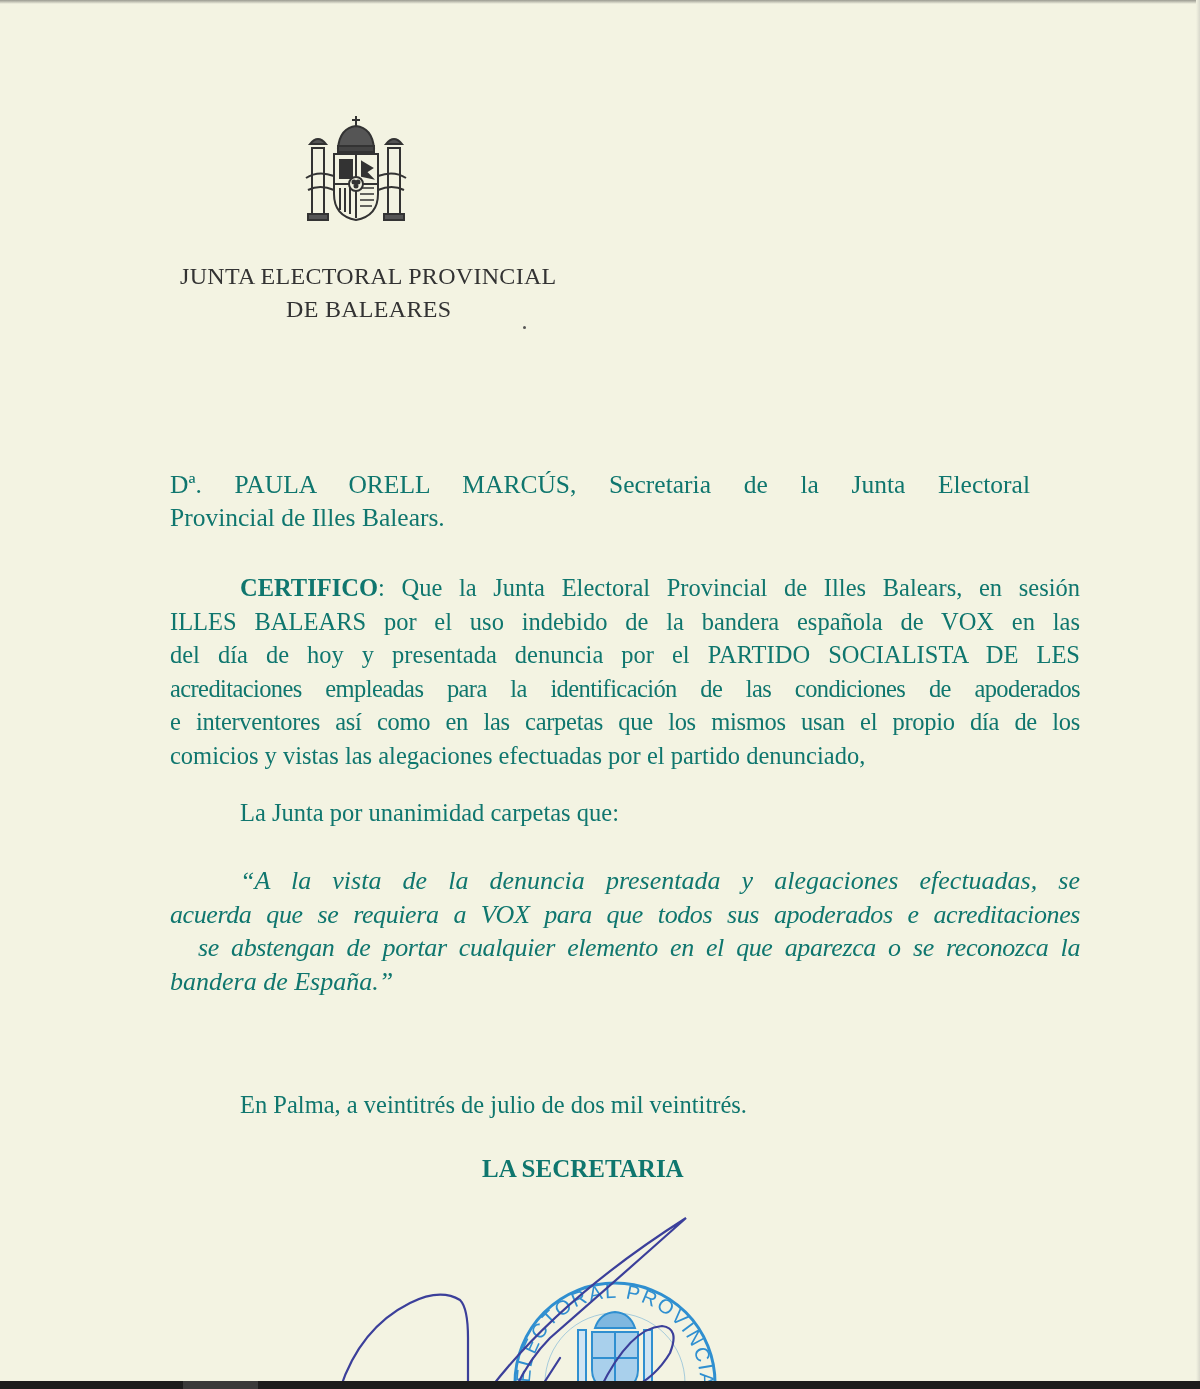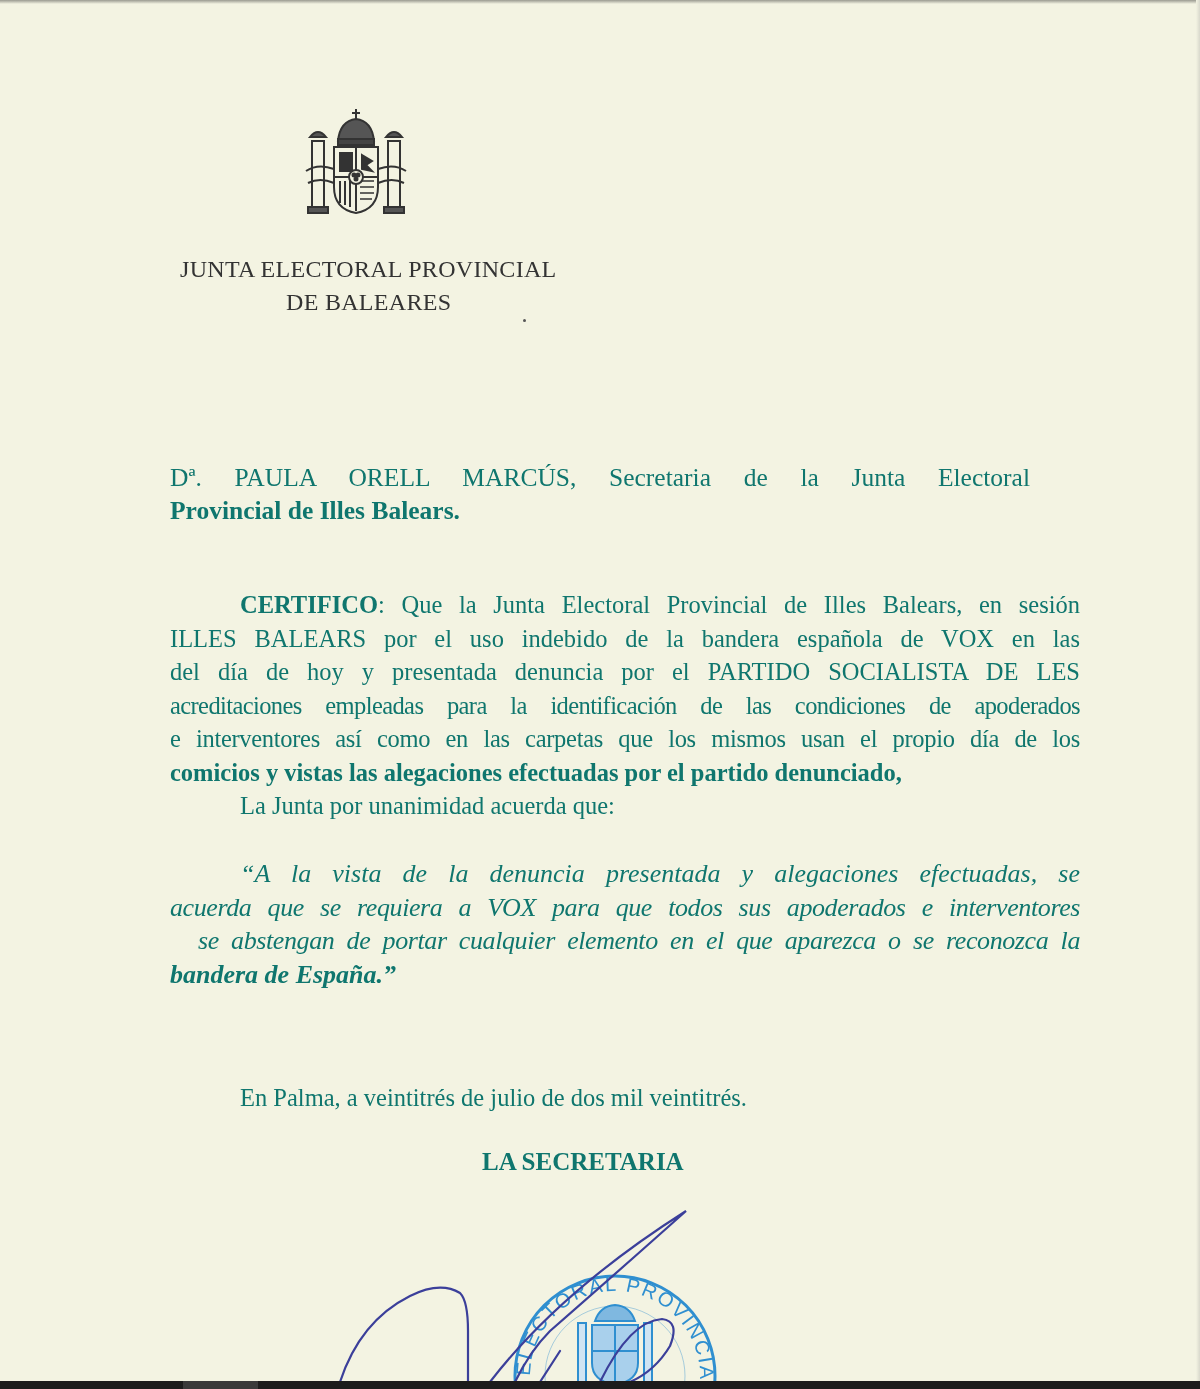--- a/index.html
+++ b/index.html
@@ -3,41 +3,41 @@
 <meta charset="utf-8">
 <style>
   html, body { margin:0; padding:0; }
   body {
     width:1200px; height:1389px; overflow:hidden; position:relative;
     background:#f3f3e2;
     font-family:"Liberation Serif", serif;
     color:#2b2b2b;
   }
   .topshade { position:absolute; left:0; top:0; width:1200px; height:4px; background:linear-gradient(#9a9a90,#f3f3e2); }
-  .page { position:absolute; left:0; top:1px; width:1032px; height:1381px; background:#f3f3e2; }
+  .page { position:absolute; left:0; top:8px; width:1032px; height:1381px; background:#f3f3e2; }
   .crest { position:absolute; left:304px; top:106px; width:104px; height:112px; }
   .header { position:absolute; left:180px; top:252px; width:420px; font-size:24px; line-height:33px; letter-spacing:0.3px; color:#333; }
   .header .l1 { display:block; }
   .header .l2 { display:block; padding-left:106px; }
   .dot { position:absolute; left:523px; top:318px; width:3px; height:3px; background:#555; border-radius:50%; }
 
   .para { position:absolute; left:170px; width:860px; font-size:25.5px; line-height:33px; text-align:justify; color:#0f766e; }
   .p-intro { top:460px; width:860px; }
   .p-cert { top:563px; width:910px; font-size:24.5px; line-height:33.5px; }
-  .p-cert .lead { padding-left:70px;margin-top:24px; }
+  .p-cert .lead { padding-left:70px; }
   .bold { font-weight:bold; }
   .p-junta { top:788px; left:240px; font-size:24.5px; }
   .p-quote { top:856px; width:910px; font-style:italic; font-size:26px; line-height:33.5px; }
   .p-quote .lead { padding-left:70px; }
   .p-comun { top:1015px; left:240px; font-style:italic; font-size:25px; }
   .p-date { top:1080px; left:240px; font-size:24.5px; }
   .p-sign { top:1144px; left:482px; font-size:25px; font-weight:bold; }
 
   .justify-line { display:block; text-align:justify; text-align-last:justify; }
-  .last-line { display:block; text-align:left;font-weight:bold; }
+  .last-line { display:block; text-align:left; }
 
   .signature { position:absolute; left:300px; top:1200px; width:420px; height:181px; }
   .stamp { position:absolute; left:500px; top:1250px; width:230px; height:200px; }
   .bottombar { position:absolute; left:0; top:1381px; width:1200px; height:8px; background:#1c1c1c; }
   .bottombar .thumb { position:absolute; left:183px; top:0; width:75px; height:8px; background:#3a3a3a; }
   .rightshade { position:absolute; right:0; top:0; width:4px; height:1381px; background:linear-gradient(90deg,#f3f3e2,#d8d8cc); }
 </style>
 </head>
 <body>
 
@@ -88,25 +88,25 @@
 
   <div class="para p-cert">
     <span class="justify-line lead"><b class="bold">CERTIFICO</b><span>: Que la Junta Electoral Provincial de Illes Balears, en sesión</span></span>
     <span class="justify-line">ILLES BALEARS por el uso indebido de la bandera española de VOX en las</span>
     <span class="justify-line">del día de hoy y presentada denuncia por el PARTIDO SOCIALISTA DE LES</span>
     <span class="justify-line" style="letter-spacing:-0.6px;">acreditaciones empleadas para la identificación de las condiciones de apoderados</span>
     <span class="justify-line" style="letter-spacing:-0.3px;">e interventores así como en las carpetas que los mismos usan el propio día de los</span>
     <span class="last-line">comicios y vistas las alegaciones efectuadas por el partido denunciado,</span>
   </div>
 
-  <div class="para p-junta">La Junta por unanimidad acuerda que:</div>
+  <div class="para p-junta">La Junta por unanimidad carpetas que:</div>
 
   <div class="para p-quote">
     <span class="justify-line lead">“A la vista de la denuncia presentada y alegaciones efectuadas, se</span>
-    <span class="justify-line" style="letter-spacing:-0.4px;">acuerda  que se requiera a VOX para que todos sus apoderados e interventores</span>
+    <span class="justify-line" style="letter-spacing:-0.4px;">acuerda  que se requiera a VOX para que todos sus apoderados e acreditaciones</span>
     <span class="justify-line" style="letter-spacing:-0.4px;margin-left:28px;">se abstengan de portar cualquier elemento en el que aparezca o se reconozca la</span>
     <span class="last-line">bandera de España.”</span>
   </div>
 
 
   <div class="para p-date">En Palma, a veintitrés de julio de dos mil veintitrés.</div>
 
   <div class="para p-sign">LA SECRETARIA</div>
 
   <svg class="stamp" viewBox="0 0 230 200">

